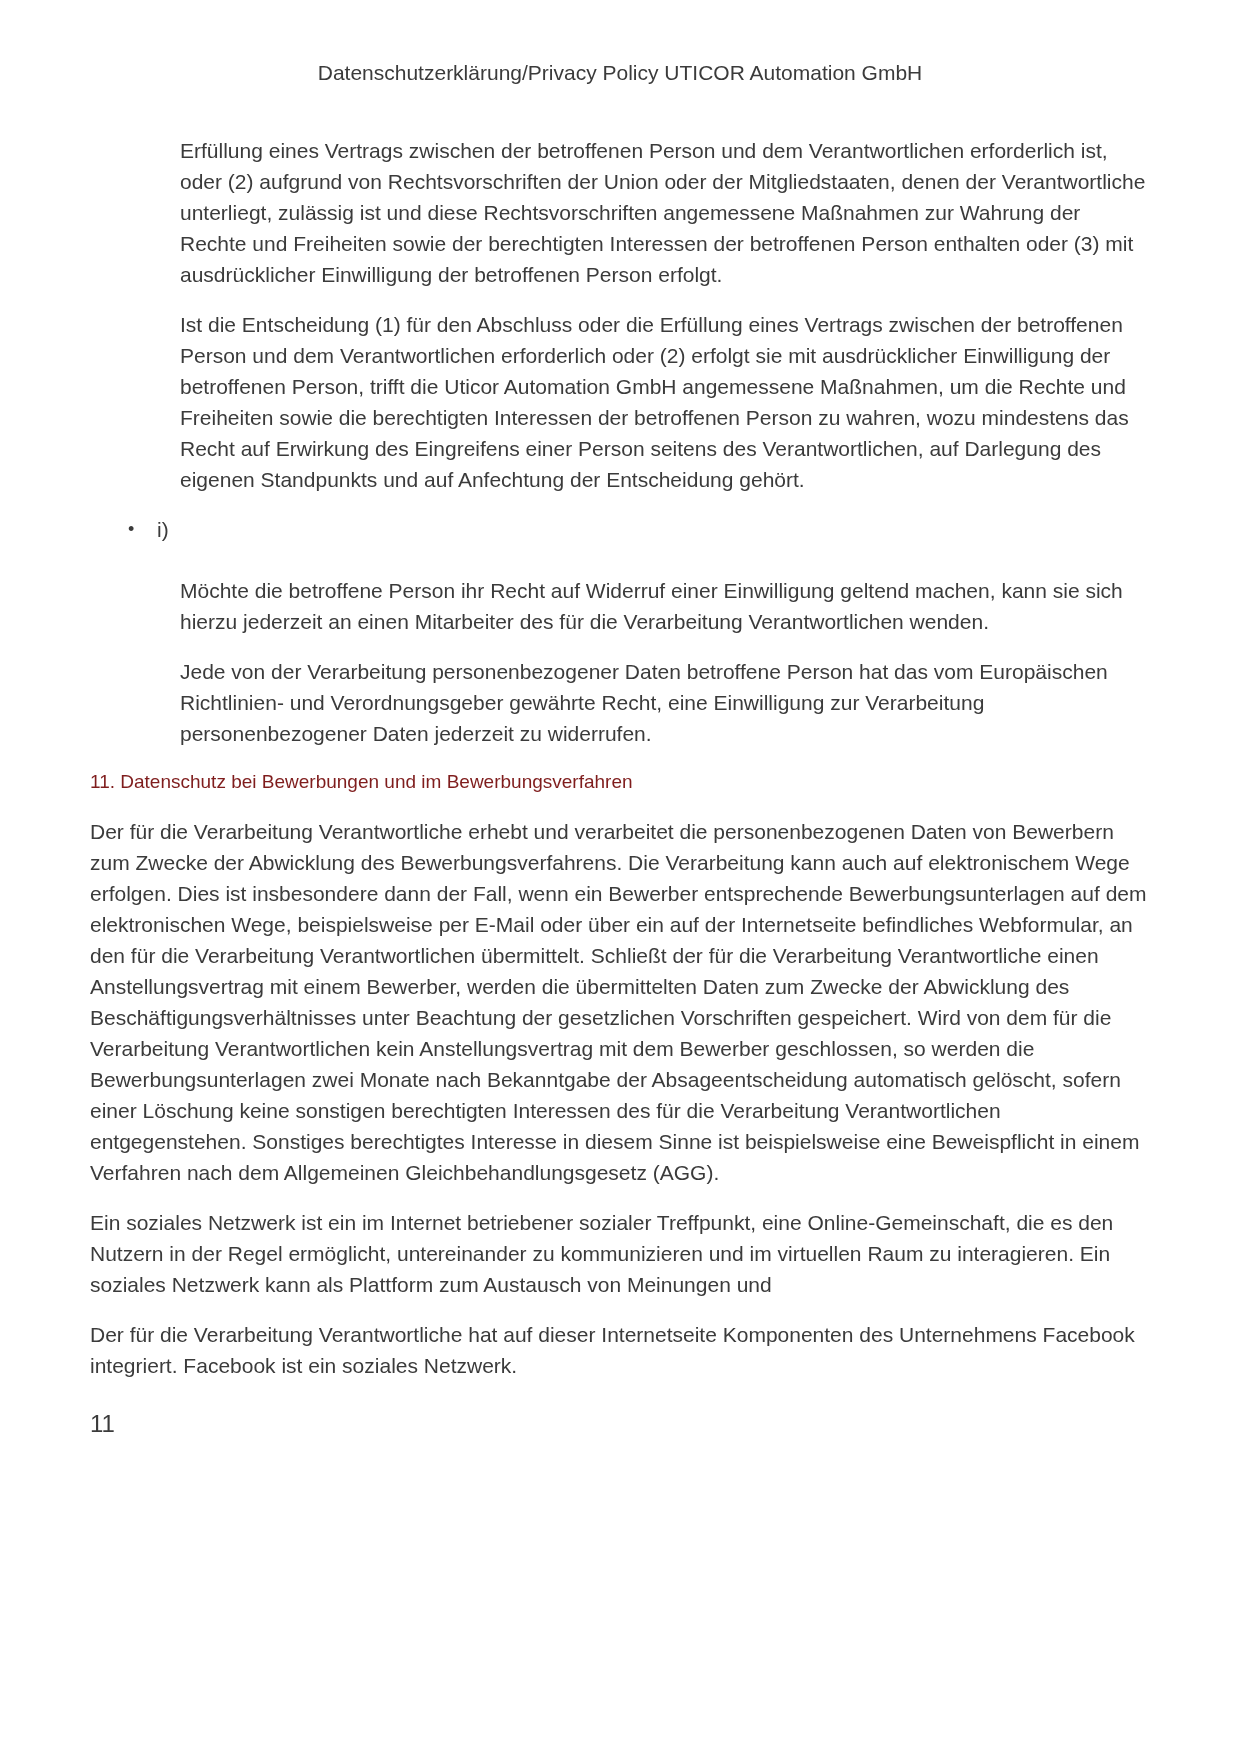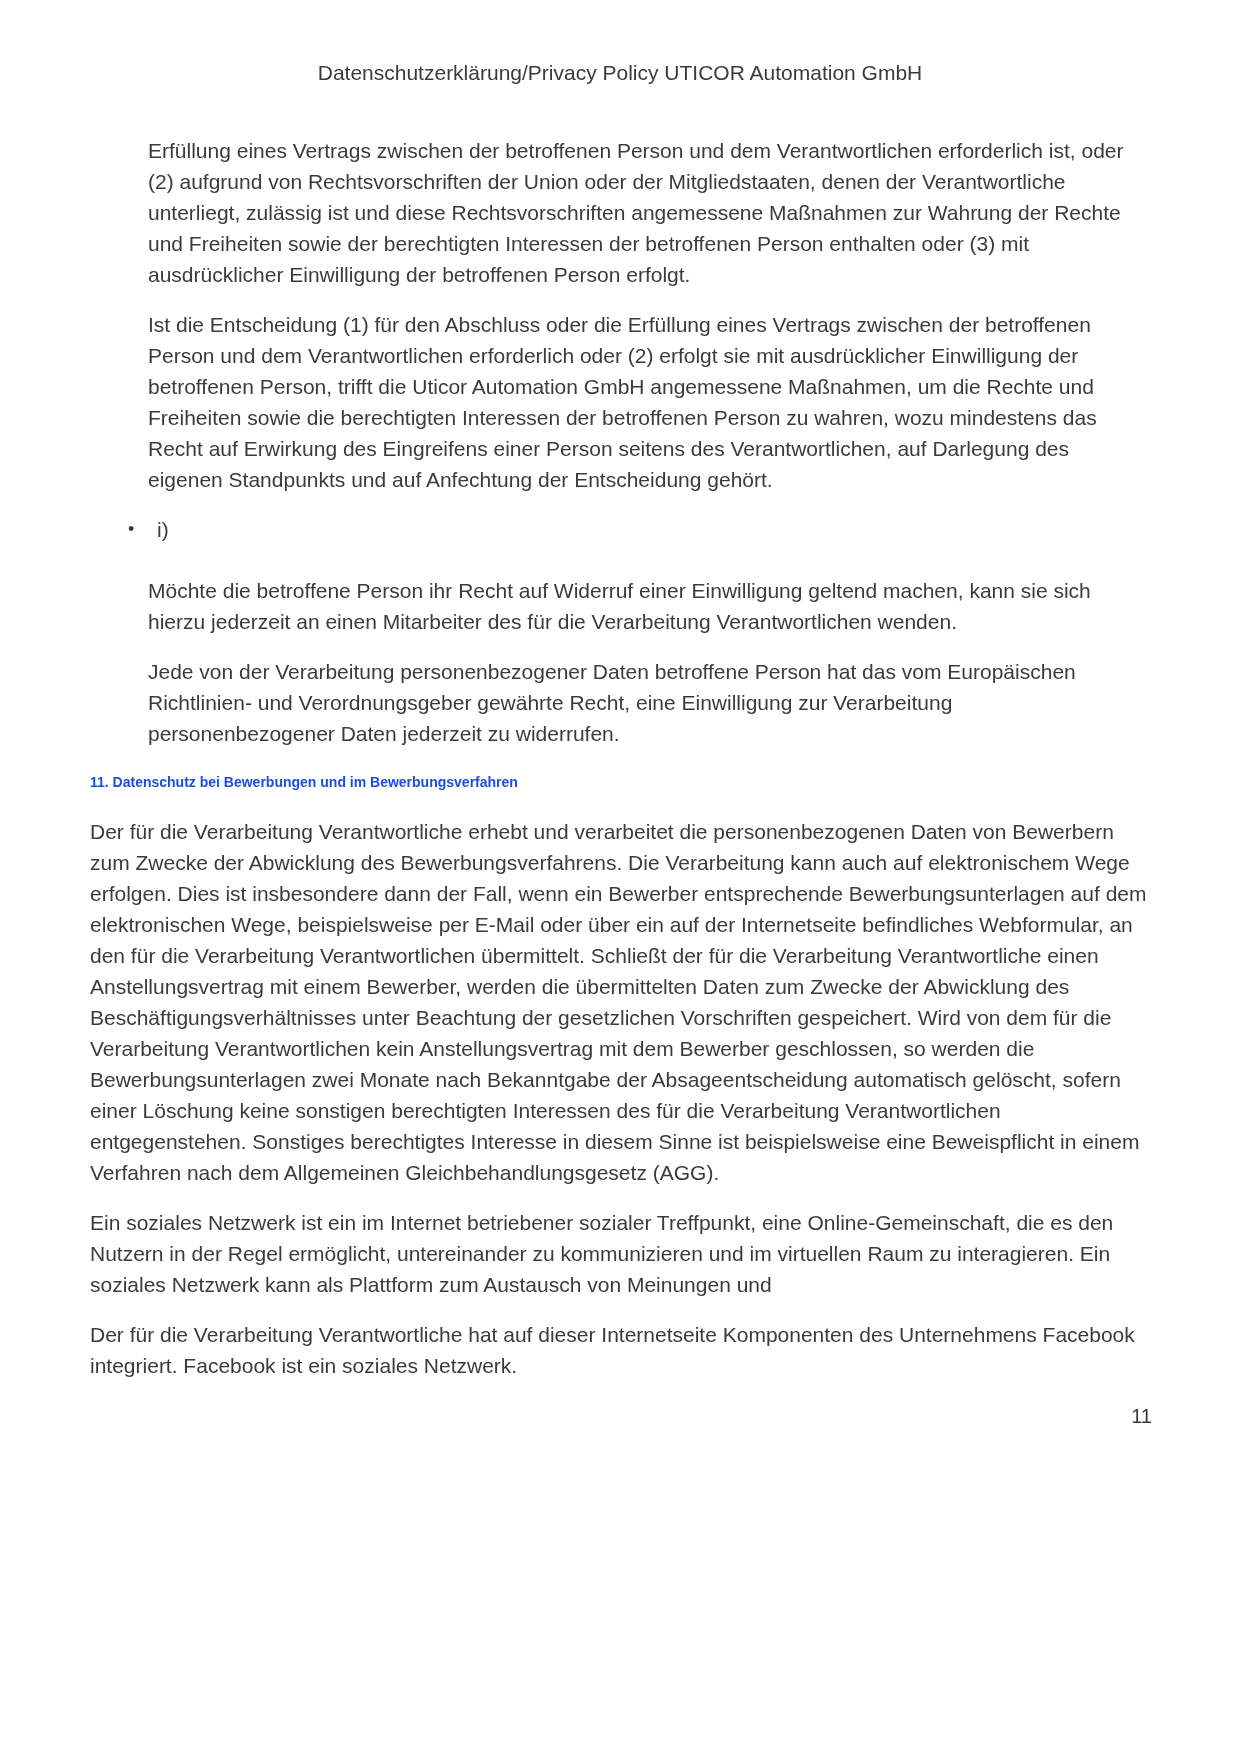--- a/index.html
+++ b/index.html
@@ -27,21 +27,21 @@
   .content {
     margin: 0 88px 0 90px;
   }
   p.para {
     margin: 0 0 19px 0;
     font-size: 21px;
     line-height: 31px;
   }
   .indented p.para,
   p.para.indented {
-    margin-left: 58px;
+    margin-left: 90px;
     max-width: 990px;
   }
   .full p.para {
     max-width: 1062px;
   }
   .bullet-row {
     display: flex;
     align-items: flex-start;
     margin: 8px 0 30px 38px;
     font-size: 21px;
@@ -51,29 +51,29 @@
     width: 29px;
     flex: 0 0 29px;
     font-size: 18px;
   }
   .bullet-label {
     width: 33px;
     flex: 0 0 33px;
   }
   h2.section-heading {
     margin: 0 0 20px 0;
-    font-size: 14px;
+    font-size: 19px;
     line-height: 28px;
-    font-weight: bold;
-    color: #1d4ed8;
+    font-weight: normal;
+    color: #7f1d1d;
   }
   .page-number {
-    margin-top: 20px;
-    text-align: right;
-    font-size: 20px;
+    margin-top: 28px;
+    text-align: left;
+    font-size: 24px;
     line-height: 30px;
   }
 </style>
 </head>
 <body>
 
 <div class="page">
 
   <div class="doc-header">Datenschutzerklärung/Privacy Policy UTICOR Automation GmbH</div>
 

